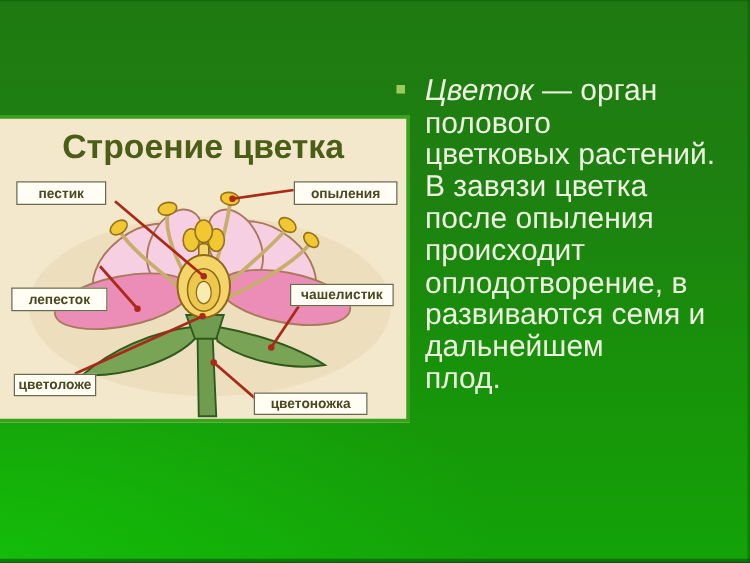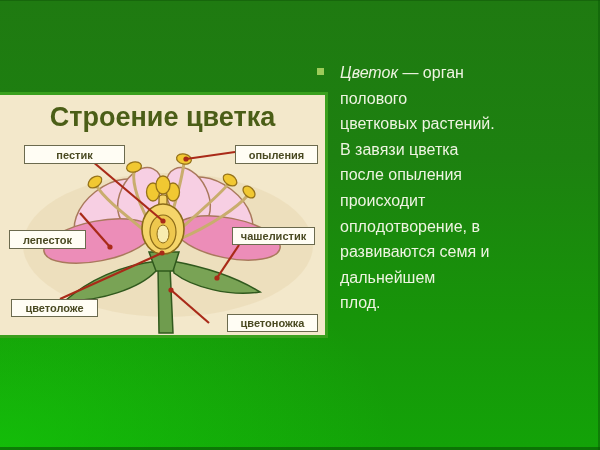--- a/index.html
+++ b/index.html
@@ -35,38 +35,38 @@
     position:absolute;
     background:#fffdf4;
     border:1px solid #6b6a4e;
     box-sizing:border-box;
     font-size:11px;font-weight:bold;
     color:#4a4a22;
     text-align:center;
     display:flex;align-items:center;justify-content:center;
     white-space:nowrap;
   }
-  .dlabel.pistil     {left:24px; top:50px;  width:101px; height:19px;}
+  .dlabel.pistil     {left:13px; top:50px;  width:72px; height:19px;}
   .dlabel.stamen     {left:235px;top:50px;  width:83px; height:19px;}
   .dlabel.petal      {left:9px;  top:112px; width:77px; height:19px;margin-top:23px;}
   .dlabel.sepal      {left:232px;top:132px; width:83px; height:18px;}
-  .dlabel.receptacle {left:11px; top:204px; width:87px; height:18px;}
-  .dlabel.pedicel    {left:227px;top:219px; width:91px; height:18px;}
+  .dlabel.receptacle {left:11px; top:204px; width:66px; height:18px;}
+  .dlabel.pedicel    {left:203px;top:219px; width:91px; height:18px;}
   
   .content{
     position:absolute;left:312px;top:60px;width:278px;
   }
   .bullet{
     position:absolute;left:5px;top:8px;
     width:7px;height:7px;
   }
   .lines{
     position:absolute;left:28px;top:0;
     width:250px;
-    font-size:16px;line-height:25.6px;
+    font-size:24px;line-height:25.6px;
     color:#eef4e1;
   }
   .lines .ln{white-space:nowrap;}
   .term-italic{font-style:italic;}
 </style>
 </head>
 <body>
 
 <div class="slide">
 

